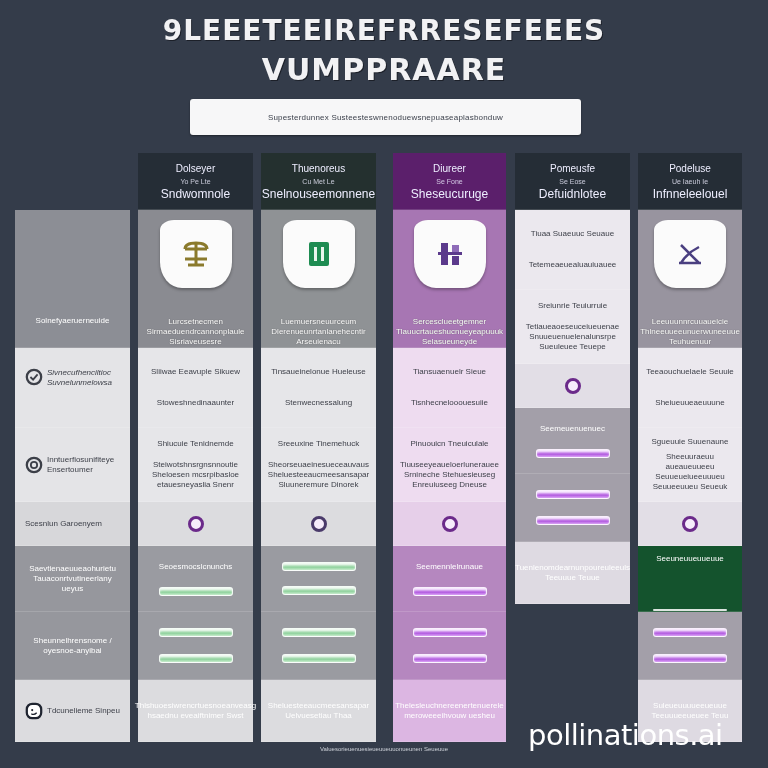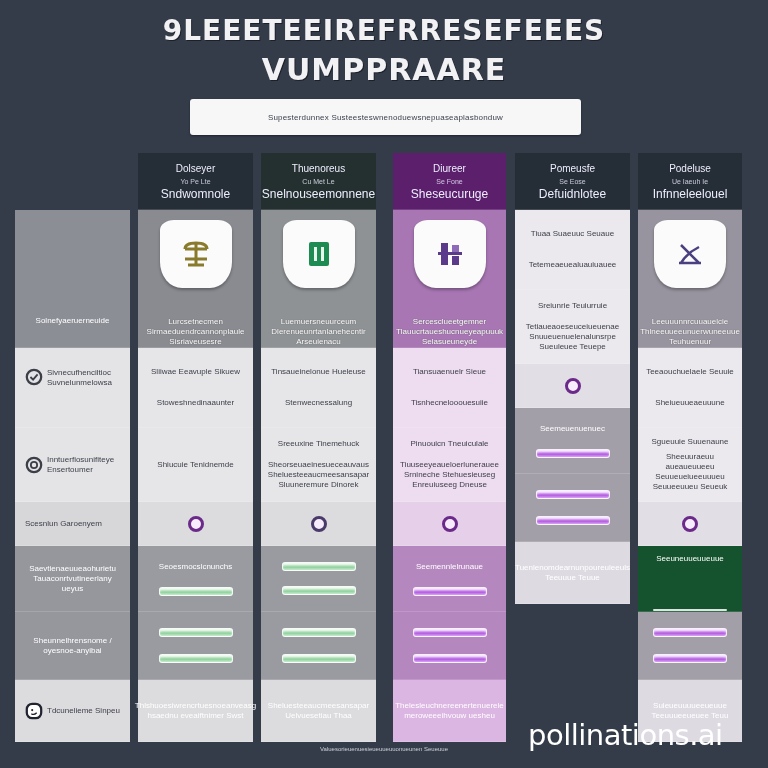--- a/index.html
+++ b/index.html
@@ -89,21 +89,21 @@
 <div class="title l1">9LEEETEEIREFRRESEFEEES</div>
 <div class="title l2">VUMPPRAARE</div>
 <div class="subtitle-bar">
   <span>Supesterdunnex Susteesteswnenoduewsnepuaseaplasbonduw</span>
 </div>
 
 <div class="col label-col" style="left:15px;width:115px;">
   <div class="label-cell" style="height:138px;background:#8c8e95;color:#fff;justify-content:center;padding-top:84px;">
     <span>Solnefyaeruerneuide</span>
   </div>
-  <div class="label-cell" style="height:80px;background:#e4e4e7;color:#3c3f48;align-items:flex-start;padding-top:20px;">
+  <div class="label-cell" style="height:80px;background:#e4e4e7;color:#3c3f48;align-items:flex-start;padding-top:20px;font-style:italic;">
     <svg class="lbl-icon" viewBox="0 0 20 20">
         <circle cx="10" cy="10" r="8" fill="none" stroke="#3c3f48" stroke-width="2.5"></circle>
         <path d="M6 10l3 3 5-6" fill="none" stroke="#3c3f48" stroke-width="2"></path>
       </svg>
     <span>Sivnecufhenciltioc Suvnelunmelowsa</span>
   </div>
   <div class="label-cell" style="height:74px;background:#e4e4e7;color:#3c3f48;">
     <svg class="lbl-icon" viewBox="0 0 20 20">
         <circle cx="10" cy="10" r="8" fill="none" stroke="#3c3f48" stroke-width="2.5"></circle>
         <circle cx="10" cy="10" r="3.5" fill="none" stroke="#3c3f48" stroke-width="2"></circle>
@@ -142,20 +142,21 @@
         </svg>
     </div>
     <span class="icon-text">Lurcsetnecmen Sirmaeduendrcannonplaule Sisriaveusesre</span>
   </div>
   <div class="cell r-a dark-text" style="background:#e6e6e9;">
     <span>Sliiwae Eeavuple Sikuew</span>
     <span>Stoweshnedinaaunter</span>
   </div>
   <div class="cell r-b dark-text" style="background:#e6e6e9;justify-content:space-around;padding:6px;">
     <span>Shiucuie Tenidnemde</span>
+    <span>Steiwotshnsrgnsnnoutie Sheloesen mcsrpibasloe etauesneyaslia Snenr</span>
   </div>
   <div class="cell r-c" style="background:#dcdcdf;">
     <div class="dot"></div>
   </div>
   <div class="cell r-d" style="background:#9a9ba1;">
     <span>Seoesmocslcnunchs</span>
     <div class="bar green"></div>
   </div>
   <div class="cell r-e" style="background:#9a9ba1;">
     <div class="bar green"></div>

